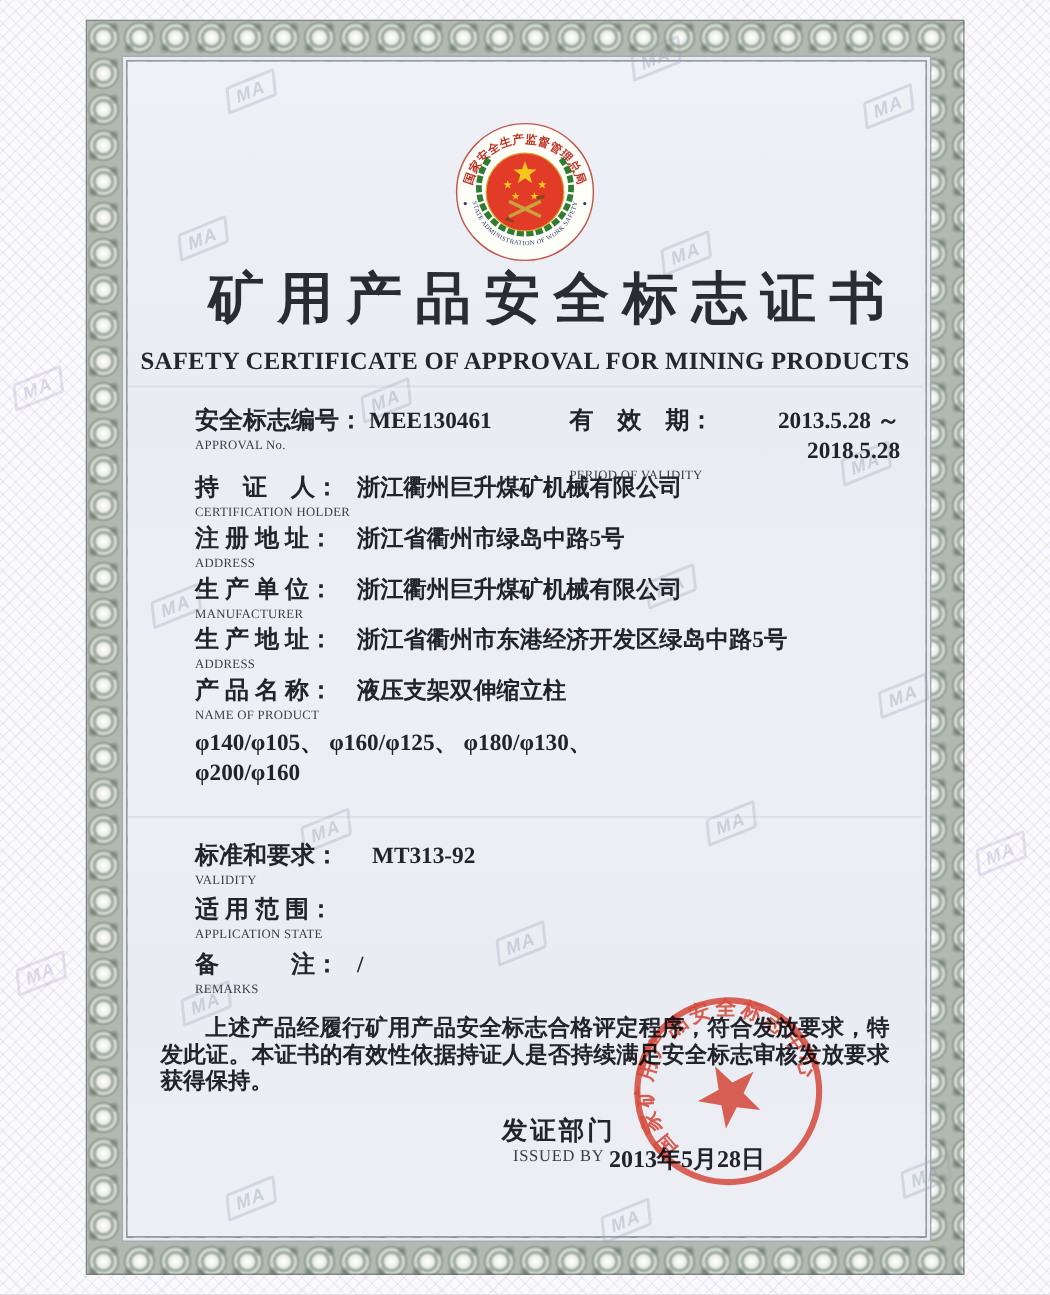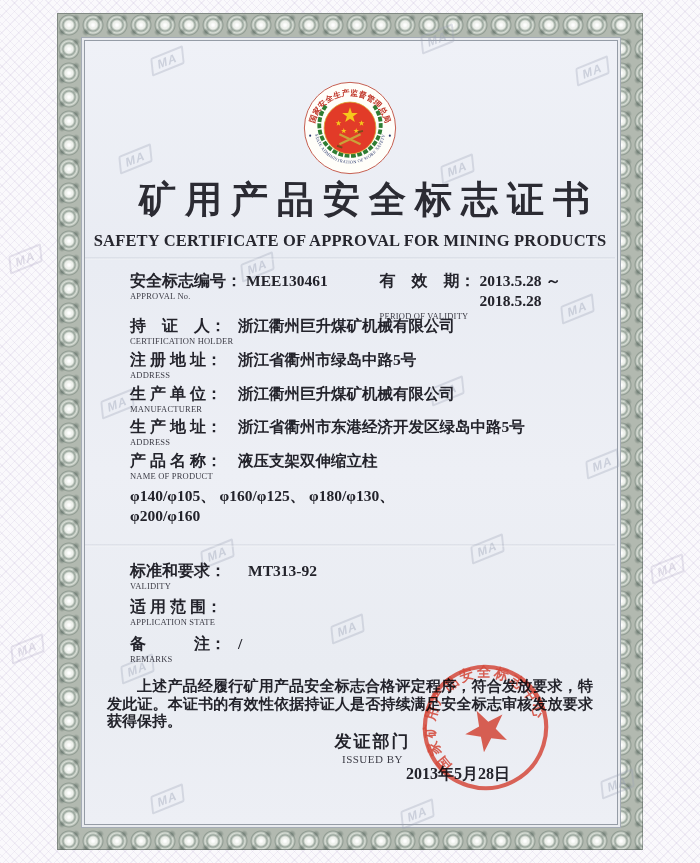--- a/index.html
+++ b/index.html
@@ -55,29 +55,29 @@
   .subtitle{position:absolute;left:0;right:0;top:231px;text-align:center;
     font:700 16.5px/20px "Liberation Serif",serif;letter-spacing:.2px;color:#26262e;}
 
   .row{position:absolute;left:130px;display:flex;align-items:flex-start;}
   .lab{width:108px;flex:none;}
   .zh{font:700 16px/20px "Liberation Serif",serif;color:#23232b;white-space:nowrap;}
   .en{font:400 8.5px/10px "Liberation Serif",serif;color:#3c3c46;white-space:nowrap;letter-spacing:.2px;}
   .val{font:600 15.5px/20px "Liberation Serif",serif;color:#23232b;}
 
   .ap-group{display:flex;flex-direction:column;}
-  .ap-line{display:flex;}
+  .ap-line{display:flex;text-align:right;}
   .ap-line .val{margin-left:4px;}
 
   .statement{position:absolute;left:107px;top:678px;width:486px;
     font:700 15px/17.5px "Liberation Serif",serif;color:#23232b;
     text-indent:2em;text-align:justify;}
 
   .issued{position:absolute;left:300px;top:731px;width:145px;text-align:center;}
-  .issued .zh{font:700 17px/22px "Liberation Serif",serif;letter-spacing:2px;}
+  .issued .zh{font:700 17px/22px "Liberation Serif",serif;letter-spacing:2px;margin-top:12px;}
   .issued .en{font:400 11px/13px "Liberation Serif",serif;letter-spacing:.5px;}
   .issue-date{position:absolute;left:406px;top:764px;
     font:600 16px/20px "Liberation Serif",serif;color:#23232b;}
 
   .stamp{position:absolute;left:420px;top:662px;width:131px;height:131px;z-index:10;
     mix-blend-mode:multiply;opacity:.92;}
 </style>
 </head>
 <body>
 

